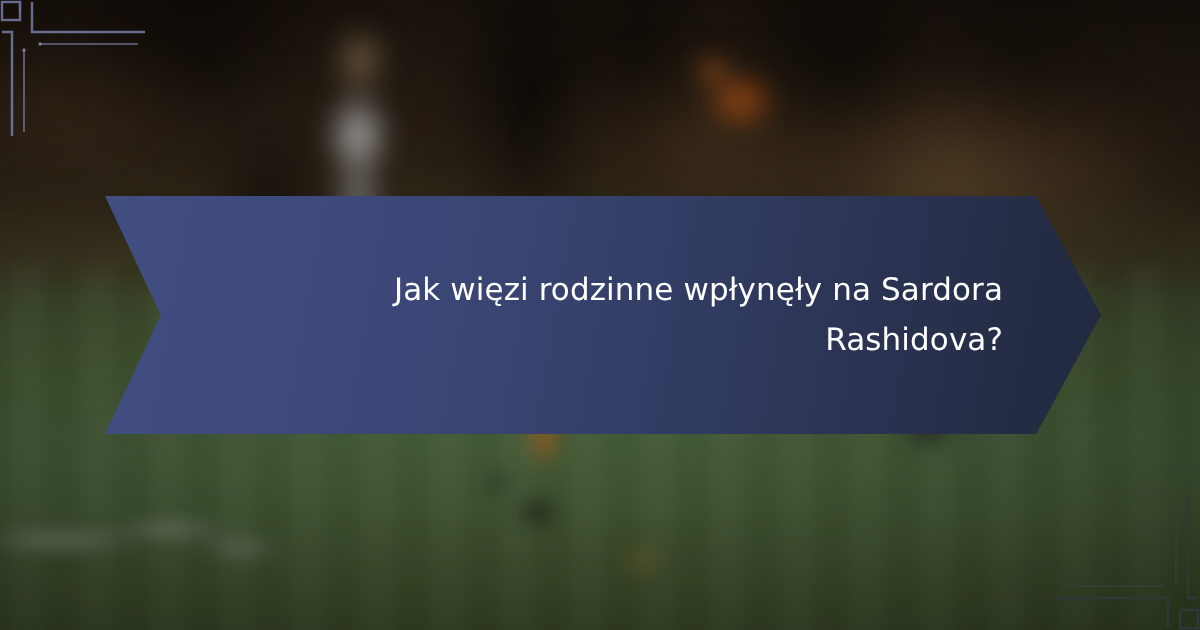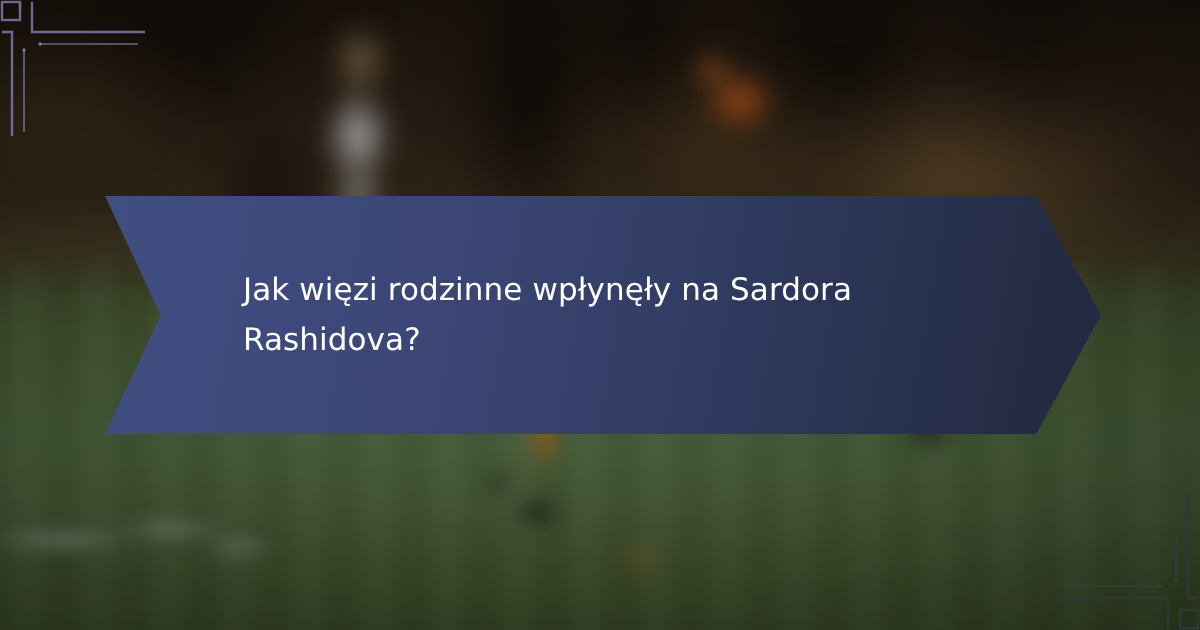--- a/index.html
+++ b/index.html
@@ -158,21 +158,21 @@
         #242c44 92%,
         #222a40 100%);
     display:flex;
     align-items:center;
     justify-content:center;
   }
 
   .banner-text {
     width:760px;
     margin-left:40px;
-    text-align:left;
+    text-align:right;
     color:#ffffff;
     font-family:"DejaVu Sans", sans-serif;
     font-size:31px;
     font-weight:400;
     line-height:1.62;
     letter-spacing:.1px;
     text-rendering:geometricPrecision;
   }
 </style>
 </head>

